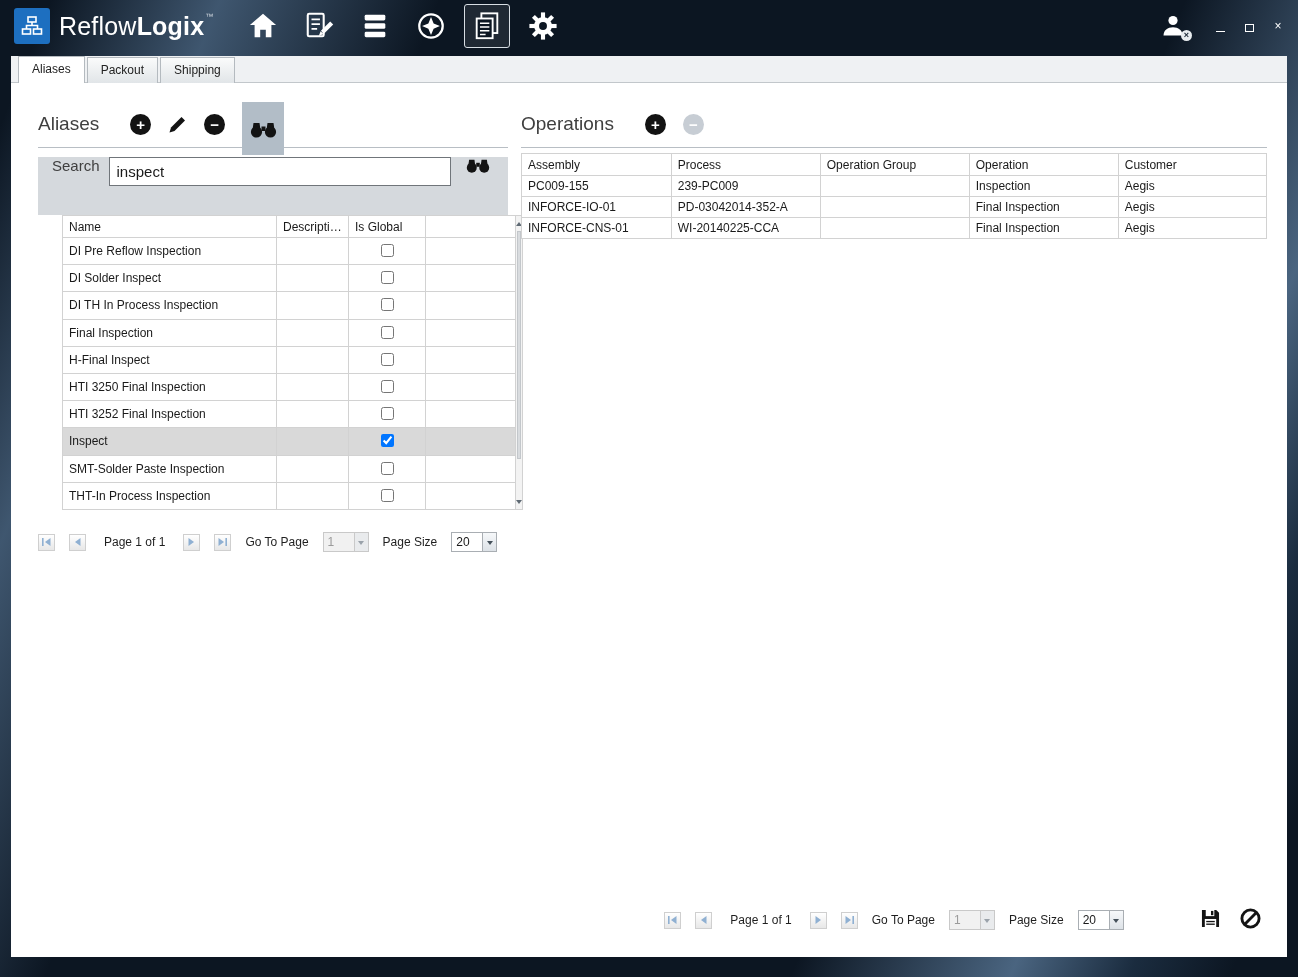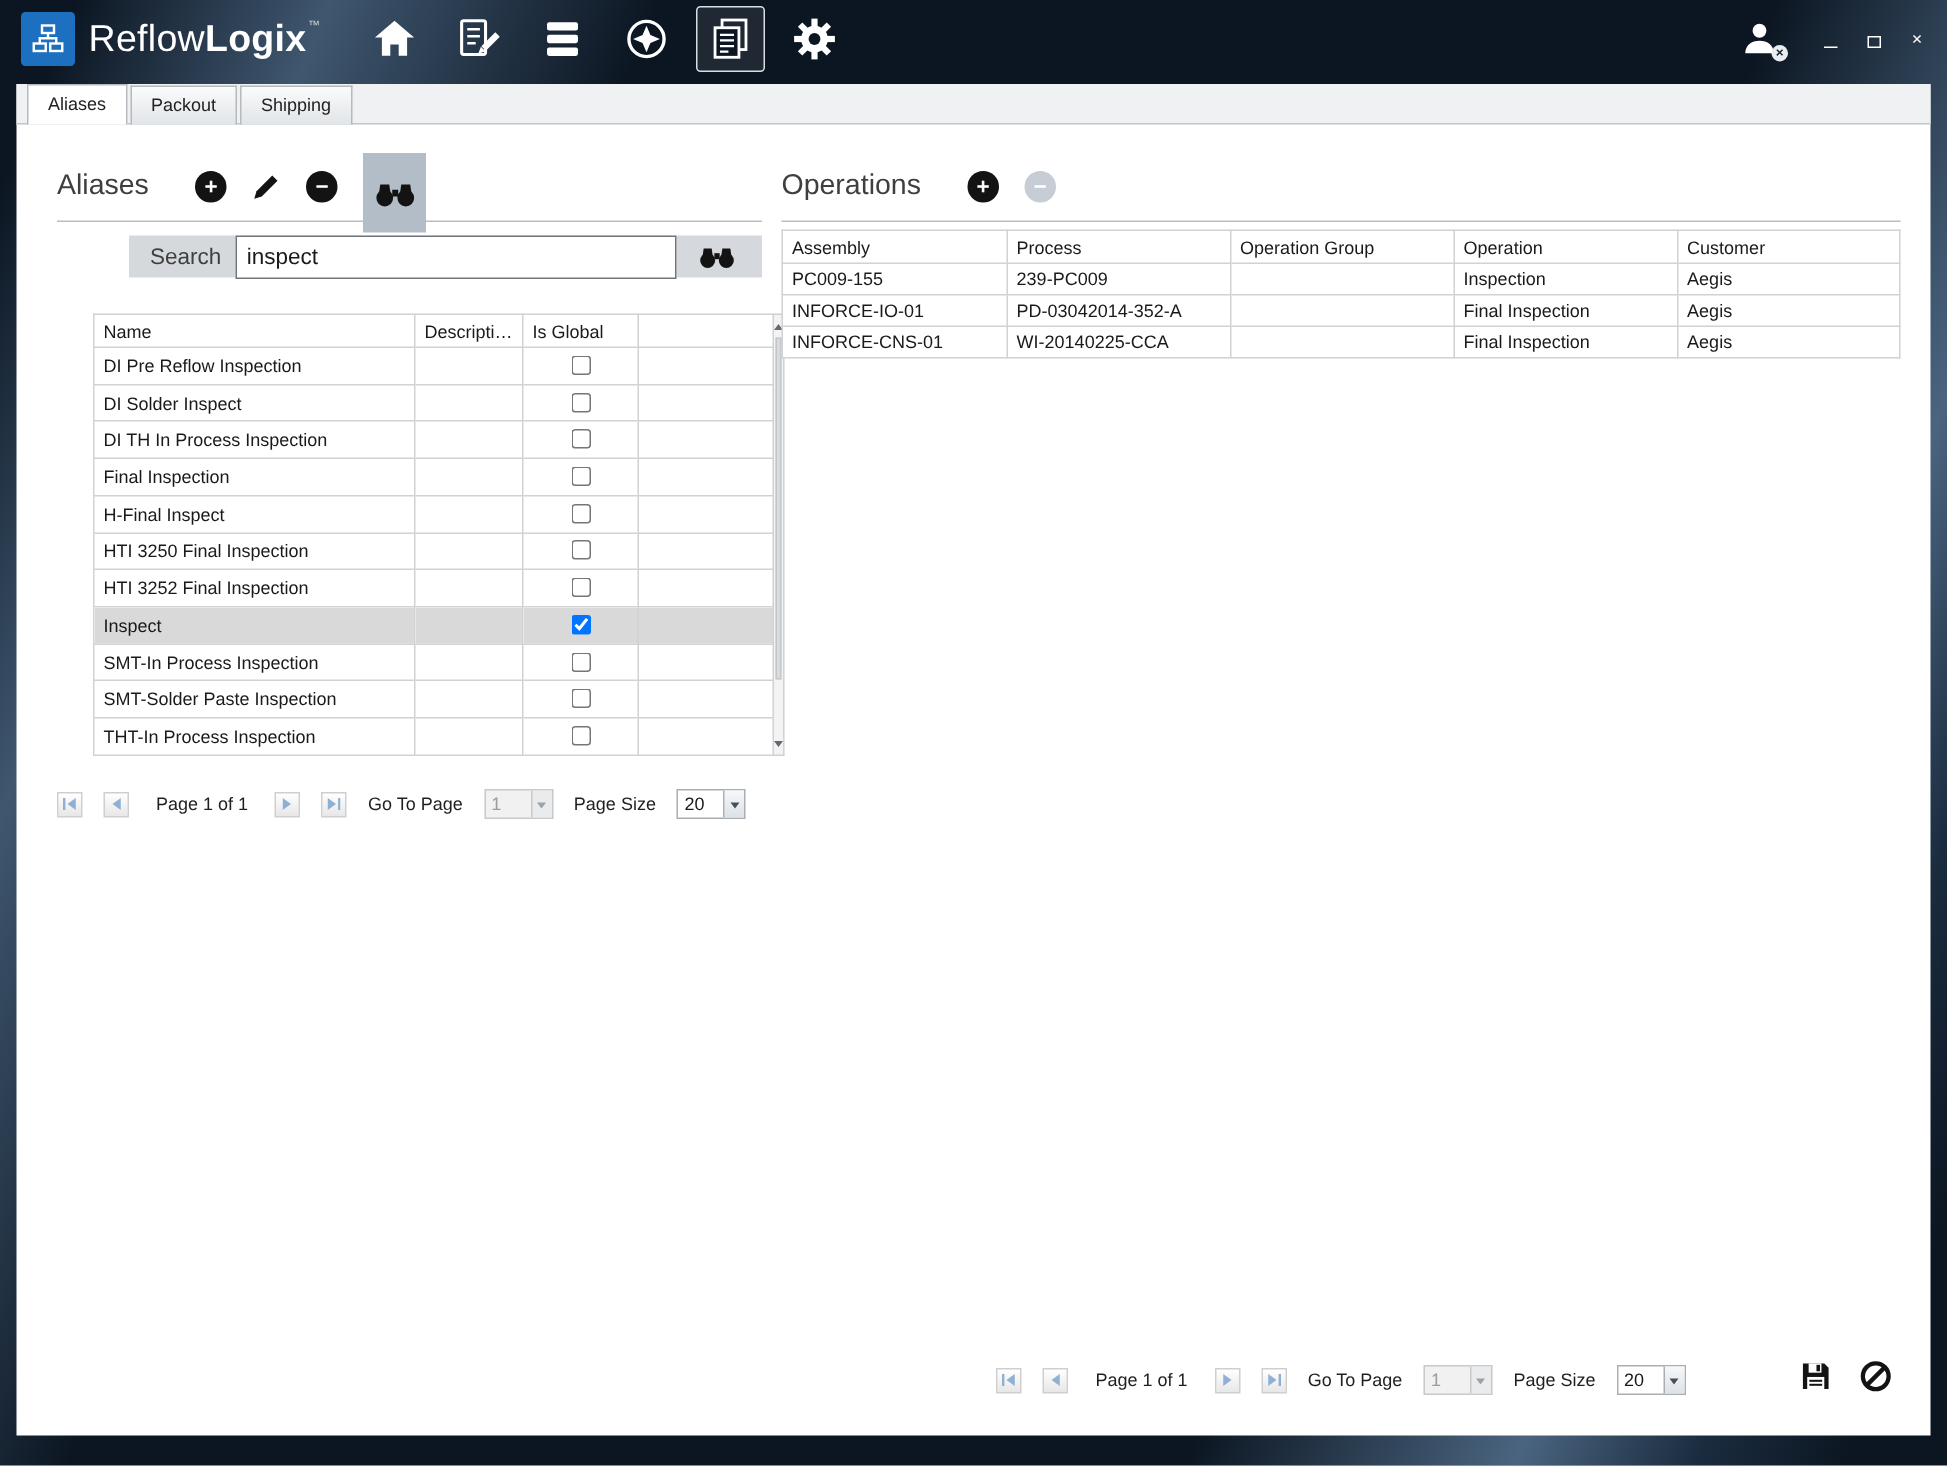--- a/index.html
+++ b/index.html
@@ -43,27 +43,27 @@
   .right-panel { flex:1; display:flex; flex-direction:column; }
   .panel-head { display:flex; align-items:center; height:46px; gap:17px; }
   .panel-title { font-size:19px; color:#3f3f3f; margin-right:14px; }
   .circle-btn { width:21px; height:21px; border-radius:50%; background:#131313; color:#fff; font-size:15px; font-weight:700; display:flex; align-items:center; justify-content:center; line-height:1; border:none; padding:0; cursor:default; }
   .circle-btn.disabled { background:#c7cdd4; }
   .icon-btn { background:none; border:none; padding:0; display:flex; align-items:center; cursor:default; }
   .tool-tab { width:42px; height:53px; background:#b2bdc7; display:flex; align-items:center; justify-content:center; align-self:flex-start; margin-top:1px; position:relative; z-index:2; }
   .rule { border-top:1px solid #b8bec4; height:0; }
 
   
-  .search-bar { height:28px; background:#d5d9dd; display:flex; align-items:center; padding:0 12px 0 14px; gap:9px; margin-top:9px;margin-left:48px; }
+  .search-bar { height:58px; background:#d5d9dd; display:flex; align-items:flex-start; padding:0 12px 0 14px; gap:9px; margin-top:9px; }
   .search-label { font-size:15px; color:#3f3f3f; }
   .search-input { flex:1; height:29px; border:1px solid #70757a; background:#fff; font-size:15px; padding:0 7px; color:#1a1a1a; font-family:inherit; }
   .search-binocs { width:36px; display:flex; justify-content:center; }
 
   
-  .alias-grid-wrap { display:flex; margin-top:24px;padding-left:24px; }
+  .alias-grid-wrap { display:flex; margin-top:0;padding-left:24px; }
   table.grid { border-collapse:collapse; table-layout:fixed; }
   .grid th, .grid td { border:1px solid #d2d2d2; font-size:12px; padding:2px 6px; height:21px; overflow:hidden; white-space:nowrap; text-overflow:ellipsis; text-align:left; font-weight:400; color:#1a1a1a; background:#fff; }
   .grid th { height:22px; }
   .grid td.cb-cell { text-align:center; padding:0; }
   .grid input[type=checkbox] { width:13px; height:13px; margin:2px 0 0; }
   .grid tr.selected td { background:#d9d9d9; }
   .ops-grid { width:100%; margin-top:5px; }
 
   
   .vscroll { width:17px; height:295px; border:1px solid #d2d2d2; border-left:none; background:#f3f3f3; display:flex; flex-direction:column; }
@@ -280,26 +280,20 @@
               <tr>
                 <td>HTI 3252 Final Inspection</td>
                 <td></td>
                 <td class="cb-cell"><input type="checkbox" style=""></td>
                 <td></td>
               </tr>
               <tr class="selected">
                 <td>Inspect</td>
                 <td></td>
                 <td class="cb-cell"><input type="checkbox" checked="" style=""></td>
-                <td></td>
-              </tr>
-              <tr>
-                <td>SMT-In Process Inspection</td>
-                <td></td>
-                <td class="cb-cell"><input type="checkbox" style=""></td>
                 <td></td>
               </tr>
               <tr>
                 <td>SMT-Solder Paste Inspection</td>
                 <td></td>
                 <td class="cb-cell"><input type="checkbox" style=""></td>
                 <td></td>
               </tr>
               <tr>
                 <td>THT-In Process Inspection</td>

